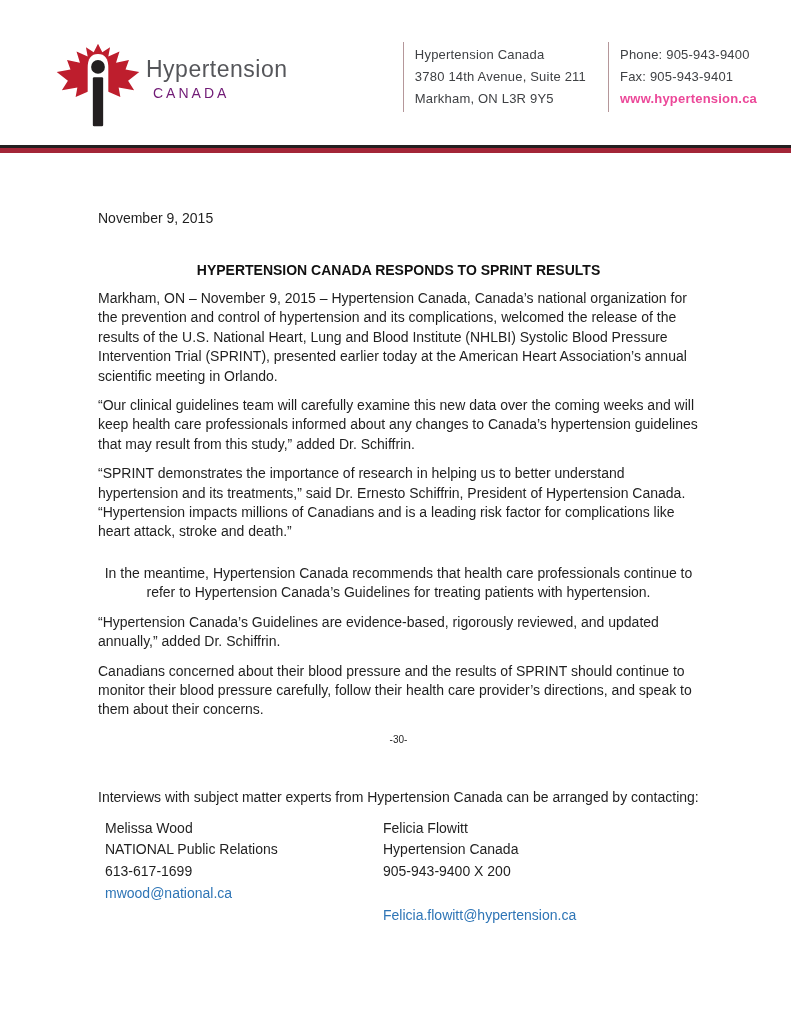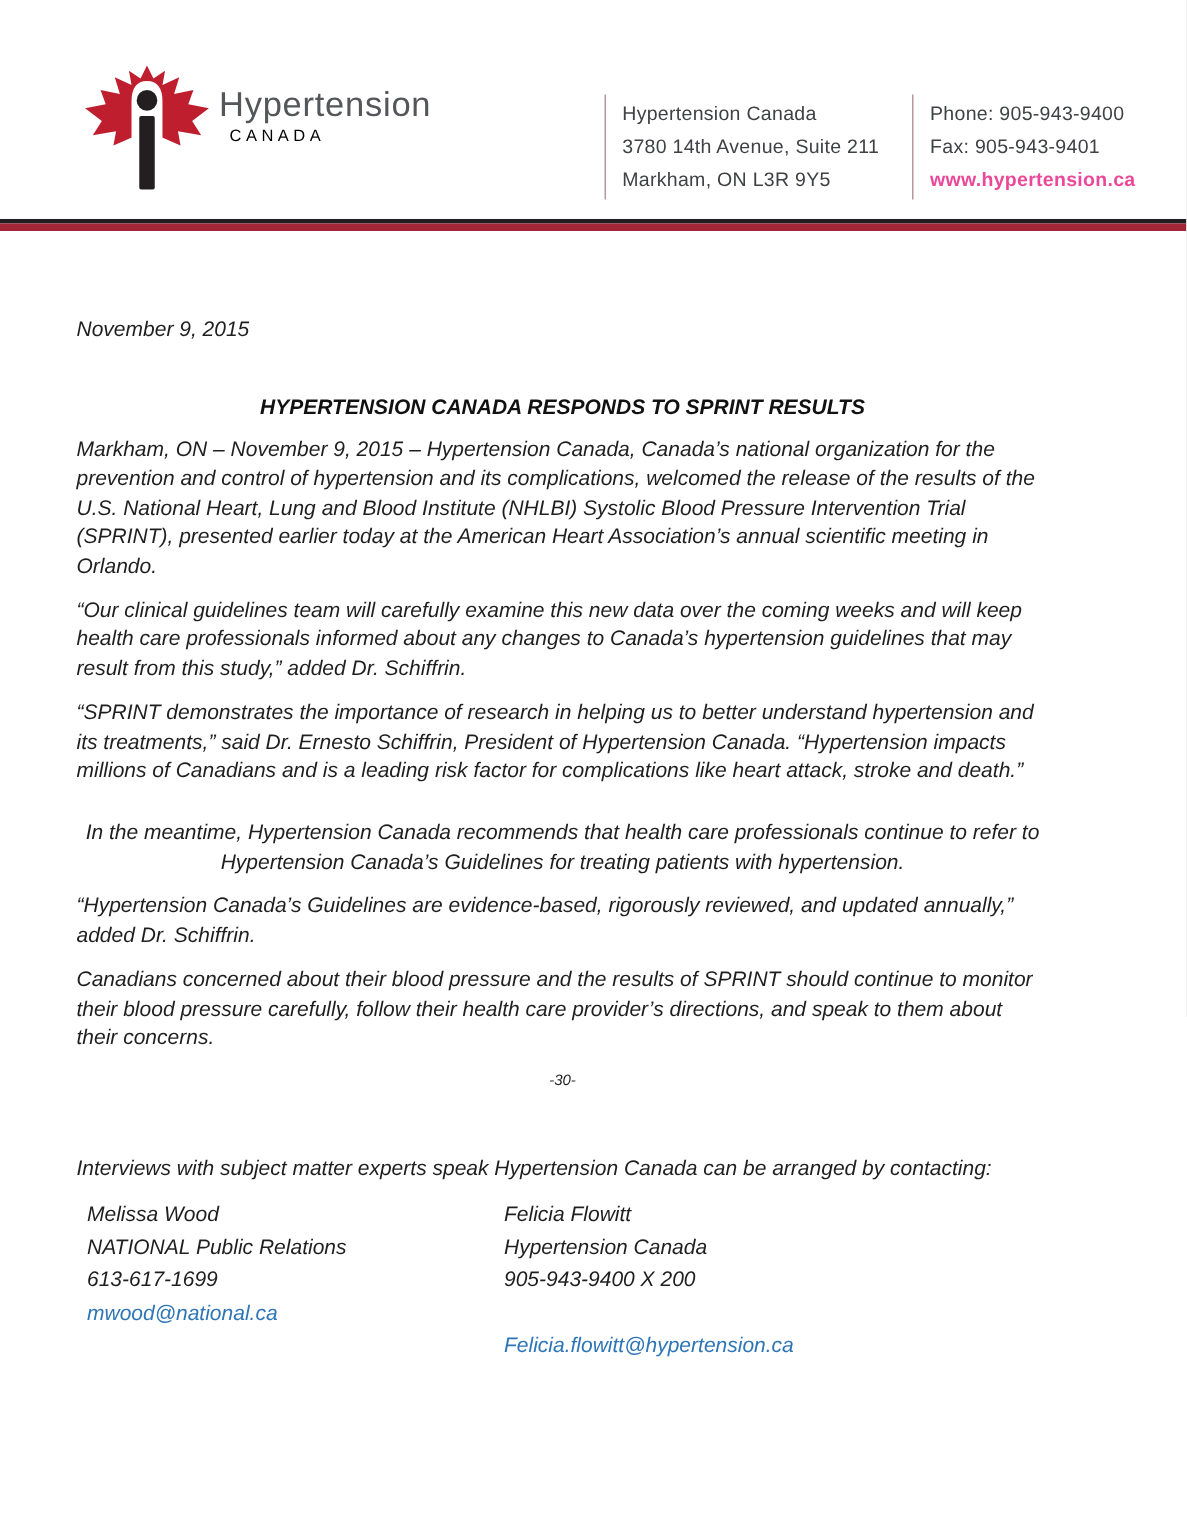--- a/index.html
+++ b/index.html
@@ -3,34 +3,34 @@
 <meta charset="utf-8">
 <style>
   * { margin:0; padding:0; box-sizing:border-box; }
   html,body { background:#e8e8e8; }
   .page {
     position:relative; width:791px; height:1024px; margin:0 auto;
     background:#ffffff; overflow:hidden;
     font-family:"Liberation Sans", sans-serif; color:#1f1f1f;
   }
   
-  .header { display:flex; align-items:flex-end; padding:42px 34px 0 54px; }
+  .header { display:flex; align-items:flex-start; padding:42px 34px 0 54px; }
   .logo { display:flex; align-items:flex-start; }
   .logo-text { margin:14px 0 0 4px; }
   .brand-top { font-size:23px; color:#55565a; letter-spacing:0.5px; }
-  .brand-bottom { font-size:11px; color:#000000; letter-spacing:3px; margin:2px 0 0 7px; font-weight:500; }
+  .brand-bottom { font-size:14px; color:#701a75; letter-spacing:3px; margin:2px 0 0 7px; font-weight:500; }
   .header-spacer { flex:1; }
   .hcol { border-left:1.5px solid #b5979a; padding:2px 0 2px 11px; margin-left:22px; min-height:62px; }
   .hcol .hline { font-size:13px; line-height:22px; color:#3f4144; letter-spacing:0.2px; }
   .hcol .hline.bold { font-weight:bold; color:#ec4899; }
   
   .rule-black { margin-top:13px; height:3px; background:#231f20; }
   .rule-red { height:5px; background:#a32638; }
   
-  .content { padding:0 92px 0 51px;font-style:italic; }
+  .content { padding:0 92px 0 98px; }
   .date { margin-top:57px; font-size:14px; }
   .title { margin-top:36px; text-align:center; font-size:14px; font-weight:bold; color:#111; }
   .content p.para { margin-top:10px; font-size:14px; line-height:19.4px; }
   .content p.para.gap-top { margin-top:22px;text-align:center; }
   .content p.para:first-of-type { margin-top:11px; }
   .end-mark { margin-top:14px; text-align:center; font-size:10px; }
   .note { margin-top:42px; font-size:14px; line-height:21px; }
   
   .contacts { display:flex; margin:10px 0 0 7px; }
   .contact-col { width:278px; }
@@ -84,21 +84,21 @@
 
     <p class="para">Markham, ON – November 9, 2015 – Hypertension Canada, Canada’s national organization for the prevention and control of hypertension and its complications, welcomed the release of the results of the U.S. National Heart, Lung and Blood Institute (NHLBI) Systolic Blood Pressure Intervention Trial  (SPRINT), presented earlier today at the American Heart Association’s annual scientific meeting in Orlando.</p>
     <p class="para">“Our clinical guidelines team will carefully examine this new data over the coming weeks and will keep health care professionals informed about any changes to Canada’s hypertension guidelines that may result from this study,” added Dr. Schiffrin.</p>
     <p class="para">“SPRINT demonstrates the importance of research in helping us to better understand hypertension and its treatments,” said Dr. Ernesto Schiffrin, President of Hypertension Canada. “Hypertension impacts millions of Canadians and is a leading risk factor for complications like heart attack, stroke and death.”</p>
     <p class="para gap-top">In the meantime, Hypertension Canada recommends that health care professionals continue to refer to Hypertension Canada’s Guidelines for treating patients with hypertension.</p>
     <p class="para">“Hypertension Canada’s Guidelines are evidence-based, rigorously reviewed, and updated annually,” added Dr. Schiffrin.</p>
     <p class="para">Canadians concerned about their blood pressure and the results of SPRINT should continue to monitor their blood pressure carefully, follow their health care provider’s directions, and speak to them about their concerns.</p>
 
     <div class="end-mark">-30-</div>
 
-    <p class="note">Interviews with subject matter experts speak Hypertension Canada can be arranged by contacting:</p>
+    <p class="note">Interviews with subject matter experts from Hypertension Canada can be arranged by contacting:</p>
 
     <div class="contacts">
       <div class="contact-col">
         <div class="crow">Melissa Wood</div>
         <div class="crow">NATIONAL Public Relations</div>
         <div class="crow">613-617-1699</div>
         <div class="crow email-row"><a class="email">mwood@national.ca</a></div>
       </div>
       <div class="contact-col">
         <div class="crow">Felicia Flowitt</div>

